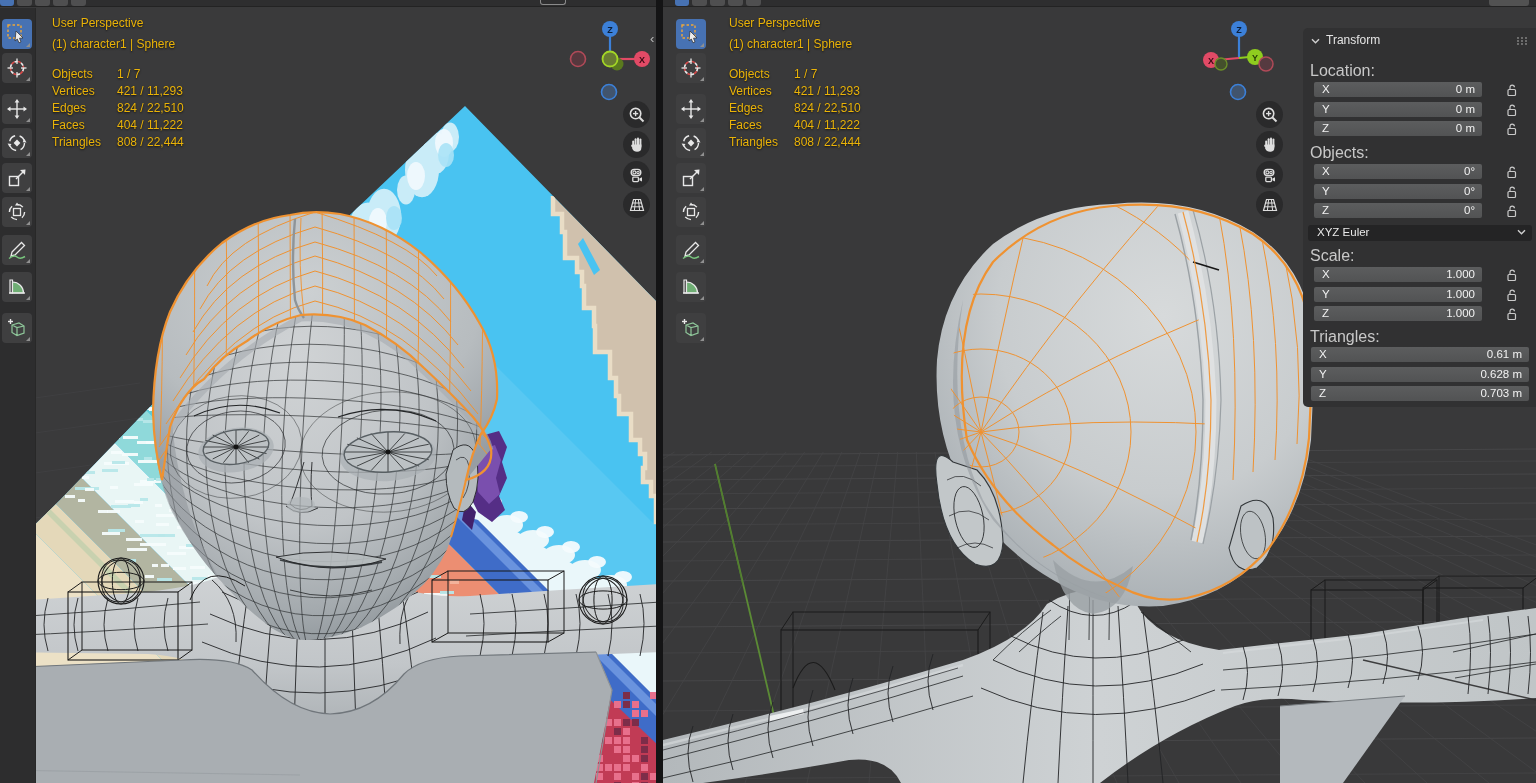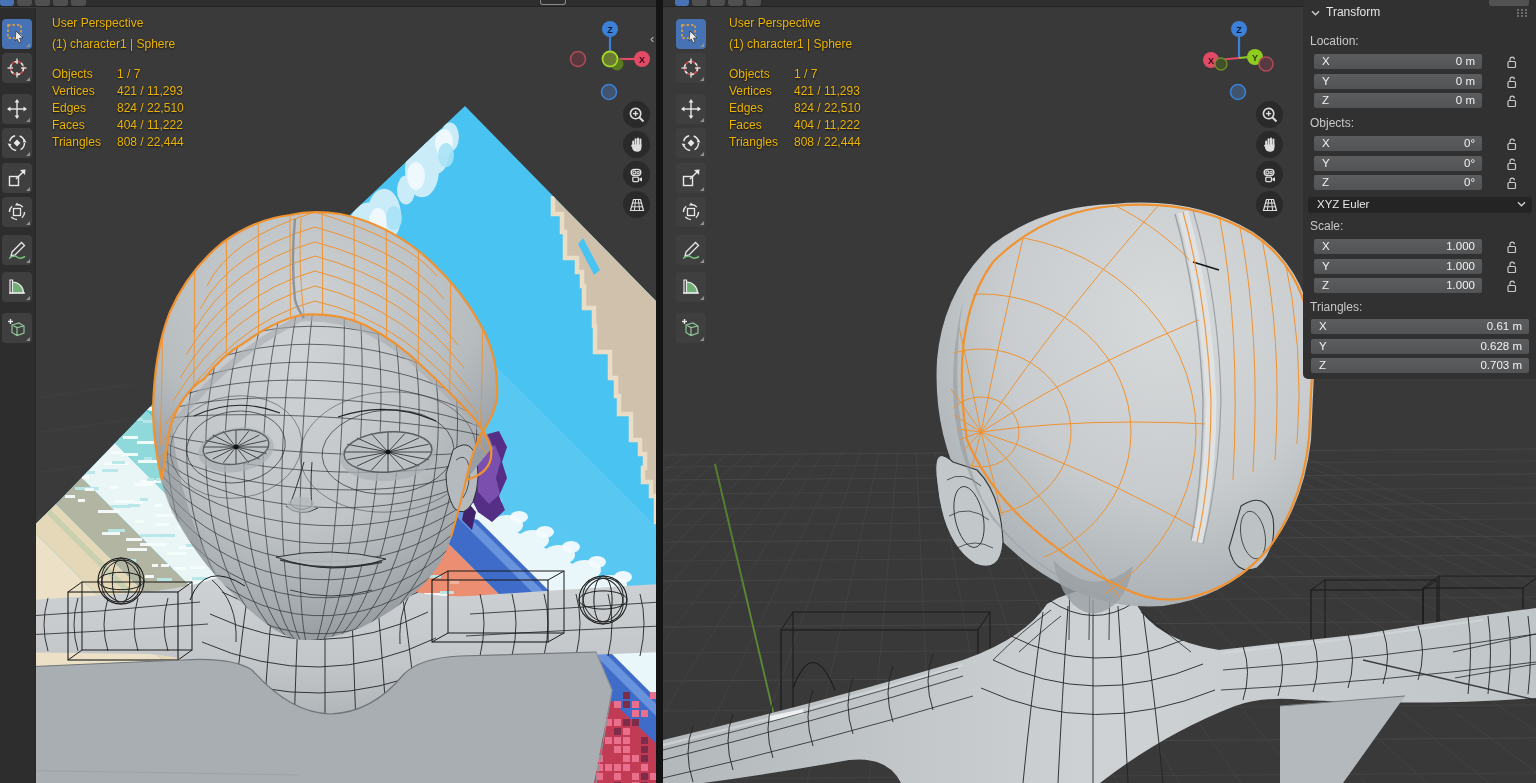--- a/index.html
+++ b/index.html
@@ -19,25 +19,25 @@
 .vptext{position:absolute;top:15px;color:#eab308}
 .t1{font-size:12px;line-height:16px;text-shadow:0 1px 2px rgba(0,0,0,.7)}
 .t2{font-size:12px;line-height:16px;margin-top:5px;text-shadow:0 1px 2px rgba(0,0,0,.7)}
 .stats{margin-top:14px;font-size:12px;line-height:17px;text-shadow:0 1px 2px rgba(0,0,0,.7)}
 .sl{display:inline-block;width:65px}
 .sv{display:inline-block}
 .gizmo{position:absolute;top:2px;width:110px;height:110px}
 .navc{position:absolute;top:0;width:28px;height:320px}
 .navb{position:absolute;left:0;width:27px;height:27px;border-radius:50%;background:#2a2a2b;display:flex;align-items:center;justify-content:center}
 .chev{position:absolute;color:#b8b8b8;font-size:13px}
-#npanel{position:absolute;left:640px;top:0;width:233px;height:379px;background:#313132;border-radius:5px 0 0 5px}
+#npanel{position:absolute;left:640px;top:28px;width:233px;height:379px;background:#313132;border-radius:5px 0 0 5px}
 .phead{position:absolute;top:5px;left:8px;color:#e4e4e4;font-size:12px}
 .phead .pc{display:inline-block;transform:rotate(0deg);margin-right:6px;color:#cfcfcf}
 .grip{position:absolute;top:8px;right:6px;color:#7a7a7a;font-size:9px;letter-spacing:1px}
-.plabel{position:absolute;left:7px;color:#c8c8c8;font-size:12px}
+.plabel{position:absolute;left:7px;color:#c8c8c8;font-size:16px}
 .nrow{position:absolute;height:15px;background:linear-gradient(#5c5d5e,#525354);border-radius:2px;color:#f2f2f2;font-size:11.5px}
 .nrow .nl{position:absolute;left:8px;top:1px}
 .nrow .nv{position:absolute;right:7px;top:1px}
 .lock{position:absolute;right:17px;width:12px;height:13px}
 .ndrop{position:absolute;left:5px;width:224px;height:16px;background:#242425;border-radius:3px;color:#e8e8e8;font-size:11.5px;padding:1px 0 0 9px}
 .dchev{position:absolute;right:6px;top:-2px;color:#cfcfcf;font-size:13px}
 #ptab{position:absolute;left:826px;top:0;width:40px;height:6px;background:#525252;border-radius:0 0 3px 3px}
 </style></head><body>
 <div id="root">
 <div class="vp" id="vpL">

